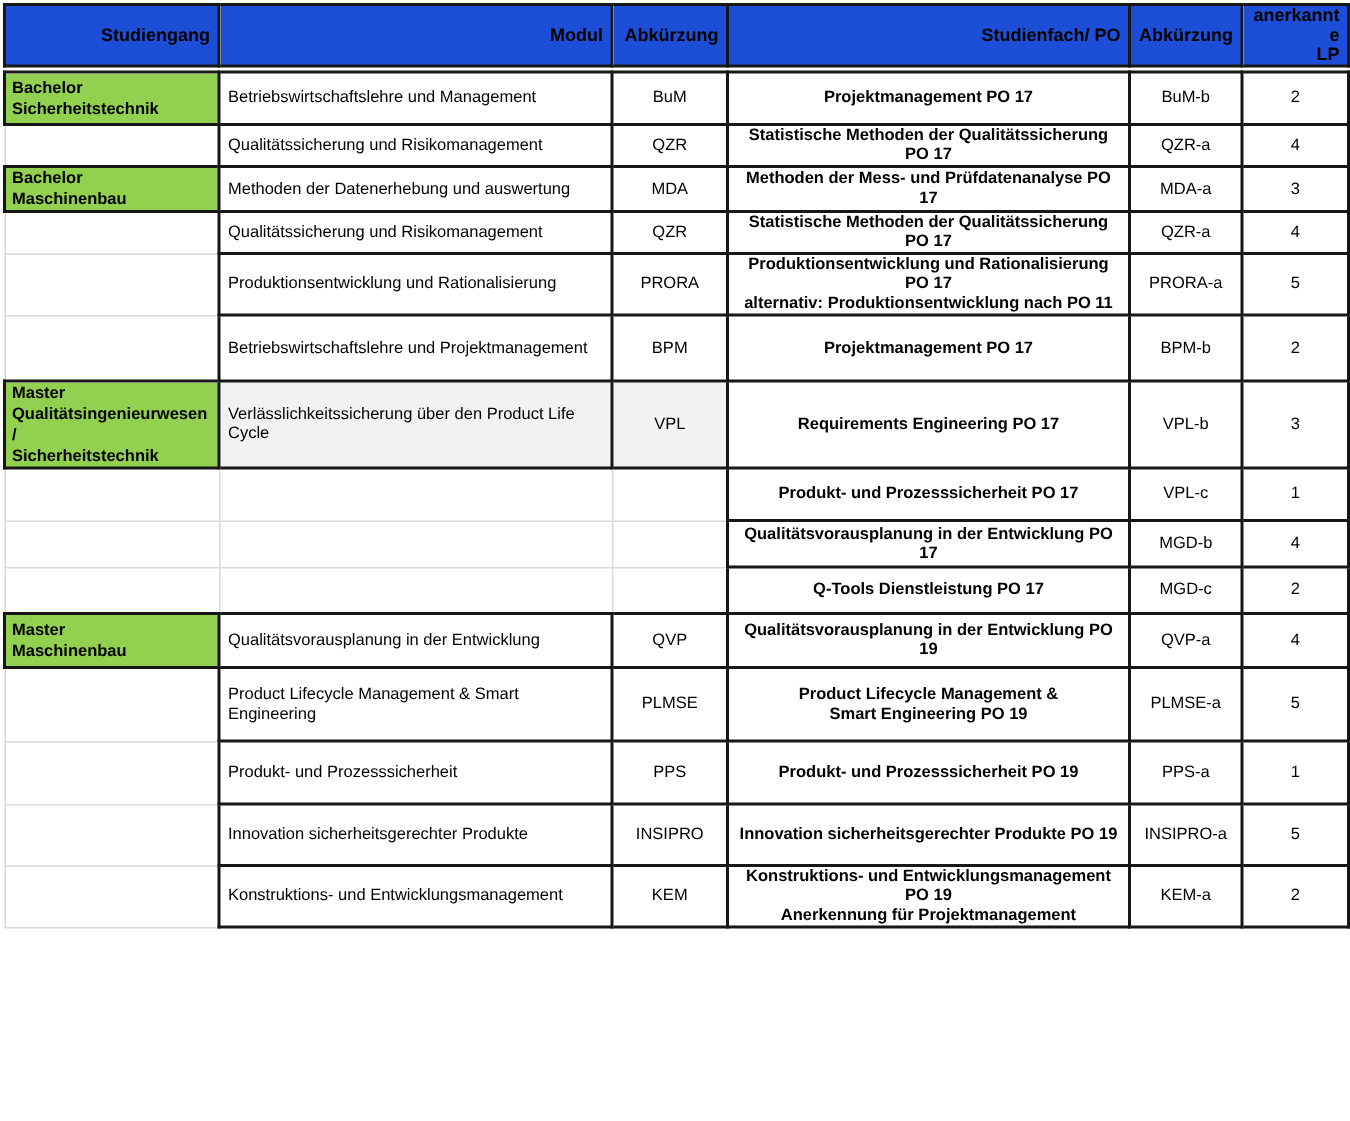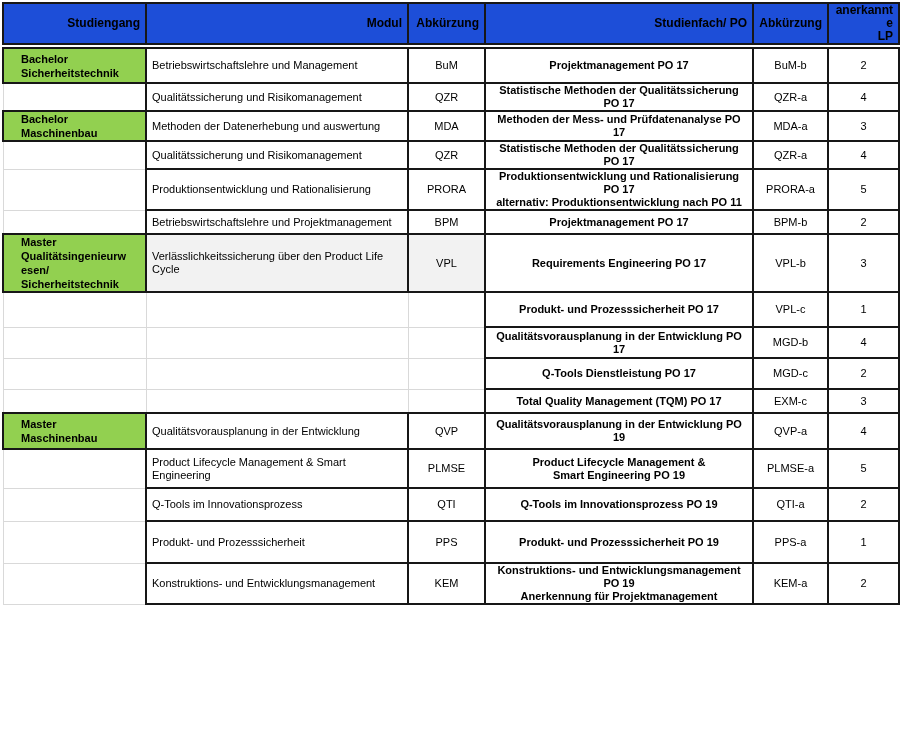--- a/index.html
+++ b/index.html
@@ -31,21 +31,21 @@
     font-weight:bold;
     font-size:12px;
     text-align:right;
     white-space:pre-line;
   }
   tr.spacer td{height:2px;border:none;padding:0;background:#fff;}
   td.plain{border:1px solid #D9D9D9;background:#fff;}
   td.boxed{border:2px solid #171717;background:#fff;}
   td.gray{background:#F2F2F2;}
   td.green{background:#92D050;border:2px solid #171717;}
-  td.c-sg{white-space:pre-line;font-weight:bold;padding:0 17px;text-align:left;line-height:14px;}
+  td.c-sg{white-space:pre-line;font-weight:bold;padding:0 4px;text-align:left;line-height:14px;}
   td.c-mod{text-align:left;}
   td.c-fach{font-weight:bold;text-align:center;white-space:pre-line;}
   td.c-abk,td.c-lp{text-align:center;}
 </style>
 </head>
 <body>
 
 <div class="screen">
   <table class="tbl">
     <colgroup>
@@ -107,21 +107,21 @@
         </tr>
         <tr style="height: 41px;">
           <td class="c-sg plain"></td>
           <td class="c-mod boxed">Produktionsentwicklung und Rationalisierung</td>
           <td class="c-abk boxed">PRORA</td>
           <td class="c-fach boxed">Produktionsentwicklung und Rationalisierung PO 17
 alternativ: Produktionsentwicklung nach PO 11</td>
           <td class="c-abk boxed">PRORA-a</td>
           <td class="c-lp boxed">5</td>
         </tr>
-        <tr style="height: 24px;">
+        <tr style="height: 44px;">
           <td class="c-sg plain"></td>
           <td class="c-mod boxed">Betriebswirtschaftslehre und Projektmanagement</td>
           <td class="c-abk boxed">BPM</td>
           <td class="c-fach boxed">Projektmanagement PO 17</td>
           <td class="c-abk boxed">BPM-b</td>
           <td class="c-lp boxed">2</td>
         </tr>
         <tr style="height: 49px;">
           <td class="c-sg green">Master
 Qualitätsingenieurwesen/
@@ -149,62 +149,54 @@
           <td class="c-lp boxed">4</td>
         </tr>
         <tr style="height: 31px; border-radius: 13px;">
           <td class="c-sg plain"></td>
           <td class="c-mod plain"></td>
           <td class="c-abk plain"></td>
           <td class="c-fach boxed">Q-Tools Dienstleistung PO 17</td>
           <td class="c-abk boxed">MGD-c</td>
           <td class="c-lp boxed">2</td>
         </tr>
-        <tr style="height: 24px;">
-          <td class="c-sg plain"></td>
-          <td class="c-mod plain"></td>
-          <td class="c-abk plain"></td>
-          <td class="c-fach boxed">Total Quality Management (TQM) PO 17</td>
-          <td class="c-abk boxed">EXM-c</td>
-          <td class="c-lp boxed">3</td>
-        </tr>
         <tr style="height: 36px;">
           <td class="c-sg green">Master
 Maschinenbau</td>
           <td class="c-mod boxed">Qualitätsvorausplanung in der Entwicklung</td>
           <td class="c-abk boxed">QVP</td>
           <td class="c-fach boxed">Qualitätsvorausplanung in der Entwicklung PO 19</td>
           <td class="c-abk boxed">QVP-a</td>
           <td class="c-lp boxed">4</td>
         </tr>
-        <tr style="height: 39px; margin-top: 12px;">
+        <tr style="height: 49px; margin-top: 12px;">
           <td class="c-sg plain"></td>
           <td class="c-mod boxed">Product Lifecycle Management &amp; Smart Engineering</td>
           <td class="c-abk boxed">PLMSE</td>
           <td class="c-fach boxed">Product Lifecycle Management &amp;
 Smart Engineering PO 19</td>
           <td class="c-abk boxed">PLMSE-a</td>
           <td class="c-lp boxed">5</td>
         </tr>
-        <tr style="height: 33px;">
-          <td class="c-sg plain"></td>
-          <td class="c-mod boxed">Q-Tools im Innovationsprozess</td>
-          <td class="c-abk boxed">QTI</td>
-          <td class="c-fach boxed">Q-Tools im Innovationsprozess PO 19</td>
-          <td class="c-abk boxed">QTI-a</td>
-          <td class="c-lp boxed">2</td>
-        </tr>
         <tr style="height: 42px; margin-left: 21px;">
           <td class="c-sg plain"></td>
           <td class="c-mod boxed">Produkt- und Prozesssicherheit</td>
           <td class="c-abk boxed">PPS</td>
           <td class="c-fach boxed">Produkt- und Prozesssicherheit PO 19</td>
           <td class="c-abk boxed">PPS-a</td>
           <td class="c-lp boxed">1</td>
         </tr>
+        <tr style="height: 41px;">
+          <td class="c-sg plain"></td>
+          <td class="c-mod boxed">Innovation sicherheitsgerechter Produkte</td>
+          <td class="c-abk boxed">INSIPRO</td>
+          <td class="c-fach boxed">Innovation sicherheitsgerechter Produkte PO 19</td>
+          <td class="c-abk boxed">INSIPRO-a</td>
+          <td class="c-lp boxed">5</td>
+        </tr>
         <tr style="height: 33px;">
           <td class="c-sg plain"></td>
           <td class="c-mod boxed">Konstruktions- und Entwicklungsmanagement</td>
           <td class="c-abk boxed">KEM</td>
           <td class="c-fach boxed">Konstruktions- und Entwicklungsmanagement PO 19
 Anerkennung für Projektmanagement</td>
           <td class="c-abk boxed">KEM-a</td>
           <td class="c-lp boxed">2</td>
         </tr>
       </tbody>

